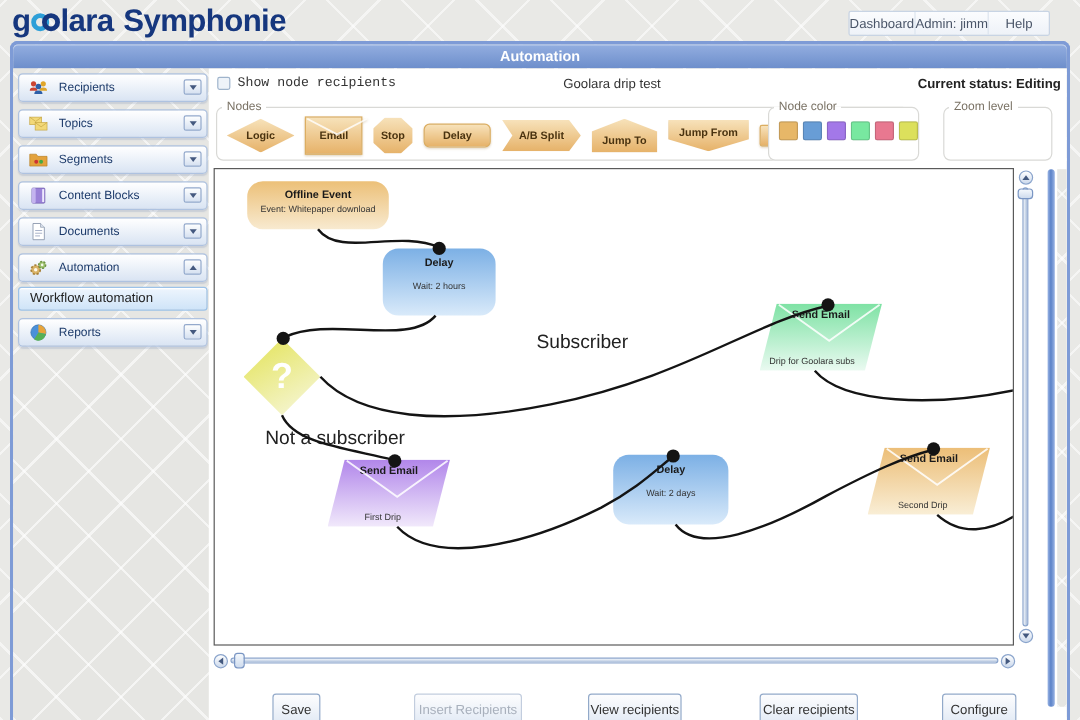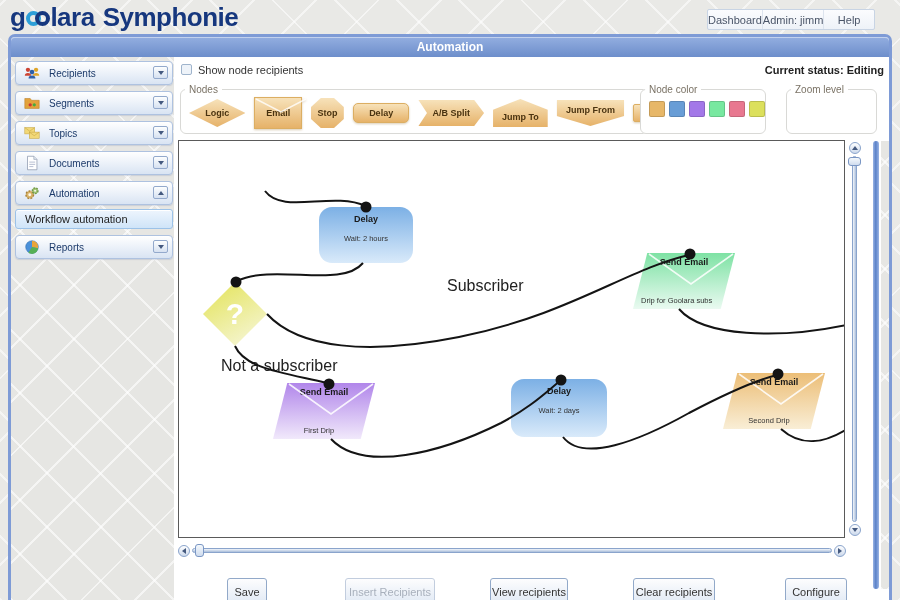--- a/index.html
+++ b/index.html
@@ -56,21 +56,21 @@
            background:linear-gradient(#fdfefe,#d6e1f1); border:1px solid #93a9cc; border-radius:2px;
            display:flex; align-items:center; justify-content:center; cursor:pointer; }
   .caret-down { width:0; height:0; border-left:3px solid transparent; border-right:3px solid transparent;
            border-top:4px solid #44597f; }
   .caret-up { width:0; height:0; border-left:3px solid transparent; border-right:3px solid transparent;
            border-bottom:4px solid #44597f; }
   .side-sub { height:20px; margin:-2px 0 6px 0; display:flex; align-items:center; padding-left:9px;
            background:linear-gradient(#eef5fd,#cfe4f8); border:1px solid #9cc2e8; border-radius:3px;
            box-shadow:inset 0 1px 0 #fff; font-size:11px; color:#222; cursor:pointer; }
   
-  #chk-row { position:absolute; left:181px; top:64px; display:flex; align-items:flex-start; }
+  #chk-row { position:absolute; left:181px; top:64px; display:flex; align-items:flex-start;font-family:Liberation Mono, monospace; }
   #chk { width:11px; height:11px; background:#eef3f9; border:1px solid #9fb4cc; border-radius:2px; margin-right:6px; }
   #chk-label { font-size:11px; color:#333; }
   #wf-title { position:absolute; left:360px; top:64px; width:300px; text-align:center; font-size:11px; color:#333; }
   #status { position:absolute; right:16px; top:64px; font-size:11px; color:#222; font-weight:bold; }
   
   fieldset { position:absolute; border:1px solid #d9d9d6; border-radius:6px; background:#fff; }
   legend { font-size:10px; color:#7a7265; padding:0 4px; margin-left:4px; }
   #fs-nodes { left:180px; top:84px; width:446px; height:50px; }
   #fs-color { left:640px; top:84px; width:106px; height:50px; }
   #fs-zoom  { left:786px; top:84px; width:91px; height:50px; }
@@ -171,37 +171,48 @@
                 <circle cx="10" cy="9" r="2.6" fill="#2e5fa8"></circle>
                 <path d="M6.2 16a3.8 3.2 0 0 1 7.6 0z" fill="#2e5fa8"></path>
               </svg></span>
           <span class="lbl">Recipients</span>
           <span class="dd-btn">
               <span class="caret-down"></span>
             </span>
         </div>
         <div class="side-item">
           <span class="icon"><svg viewBox="0 0 20 20" width="18" height="18">
-                <path d="M2 5h6l1.5 2H18v9H2z" fill="#e3a23c" stroke="#b87f24" stroke-width=".6"></path>
-                <circle cx="8" cy="12" r="1.8" fill="#cc3333"></circle>
-                <circle cx="12.5" cy="12" r="1.8" fill="#44aa44"></circle>
-              </svg></span>
-          <span class="lbl">Segments</span>
-          <span class="dd-btn">
-              <span class="caret-down"></span>
-            </span>
-        </div>
-        <div class="side-item">
-          <span class="icon"><svg viewBox="0 0 20 20" width="18" height="18">
                 <rect x="2" y="4" width="11" height="7" fill="#f2d878" stroke="#c4a440" stroke-width=".6"></rect>
                 <path d="M2 4l5.5 4L13 4" fill="none" stroke="#c4a440" stroke-width=".6"></path>
                 <rect x="7" y="9" width="11" height="7" fill="#f2d878" stroke="#c4a440" stroke-width=".6"></rect>
                 <path d="M7 9l5.5 4L18 9" fill="none" stroke="#c4a440" stroke-width=".6"></path>
               </svg></span>
           <span class="lbl">Topics</span>
+          <span class="dd-btn">
+              <span class="caret-down"></span>
+            </span>
+        </div>
+        <div class="side-item">
+          <span class="icon"><svg viewBox="0 0 20 20" width="18" height="18">
+                <path d="M2 5h6l1.5 2H18v9H2z" fill="#e3a23c" stroke="#b87f24" stroke-width=".6"></path>
+                <circle cx="8" cy="12" r="1.8" fill="#cc3333"></circle>
+                <circle cx="12.5" cy="12" r="1.8" fill="#44aa44"></circle>
+              </svg></span>
+          <span class="lbl">Segments</span>
+          <span class="dd-btn">
+              <span class="caret-down"></span>
+            </span>
+        </div>
+        <div class="side-item">
+          <span class="icon"><svg viewBox="0 0 20 20" width="18" height="18">
+                <rect x="4" y="3" width="12" height="14" rx="1" fill="#9a82d8" stroke="#6c58a8" stroke-width=".6"></rect>
+                <rect x="4" y="3" width="3.5" height="14" rx="1" fill="#c3b4ef"></rect>
+                <rect x="13.5" y="4" width="1.8" height="12" fill="#efeaff"></rect>
+              </svg></span>
+          <span class="lbl">Content Blocks</span>
           <span class="dd-btn">
               <span class="caret-down"></span>
             </span>
         </div>
         <div class="side-item">
           <span class="icon"><svg viewBox="0 0 20 20" width="18" height="18">
                 <path d="M5 2.5h7l3.5 3.5v11.5H5z" fill="#fff" stroke="#8894aa" stroke-width=".8"></path>
                 <path d="M12 2.5V6h3.5" fill="#dde4ee" stroke="#8894aa" stroke-width=".6"></path>
                 <g stroke="#9aa6c0" stroke-width=".8">
                   <line x1="7" y1="9" x2="13.5" y2="9"></line>
@@ -239,20 +250,21 @@
             </span>
         </div>
       </div>
     </div>
   </div>
 
   <div id="chk-row">
     <span id="chk"></span>
     <span id="chk-label">Show node recipients</span>
   </div>
+  <div id="wf-title">Goolara drip test</div>
   <div id="status">
     <span>Current status:</span>
     <span>Editing</span>
   </div>
 
   <fieldset id="fs-nodes">
     <legend>Nodes</legend>
     <div id="nodes-row">
       <div class="pnode sh-diamond">Logic</div>
       <div class="pnode sh-envelope">
@@ -282,20 +294,24 @@
       <div class="swatch" style="background: rgb(220, 224, 92);"></div>
     </div>
   </fieldset>
 
   <fieldset id="fs-zoom">
     <legend>Zoom level</legend>
 
   </fieldset>
 
   <div id="canvas">
+    <div class="cnode" id="n-offline">
+      <div class="t">Offline Event</div>
+      <div class="s" style="margin-top:3px;">Event: Whitepaper download</div>
+    </div>
     <div class="cnode" id="n-delay1">
       <div class="t">Delay</div>
       <div class="s">Wait: 2 hours</div>
     </div>
     <div class="cnode" id="n-decision">
       <span class="q">?</span>
     </div>
     <div class="cnode env-node" id="n-email-sub">
       <svg width="102" height="56" viewBox="0 0 102 56">
           <path d="M16 1l42 30L100 1" fill="none" stroke="rgba(255,255,255,.85)" stroke-width="1.6"></path>

